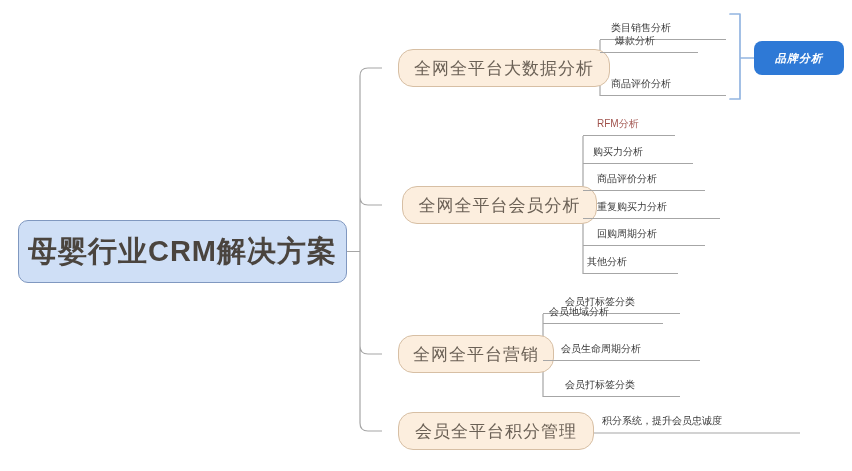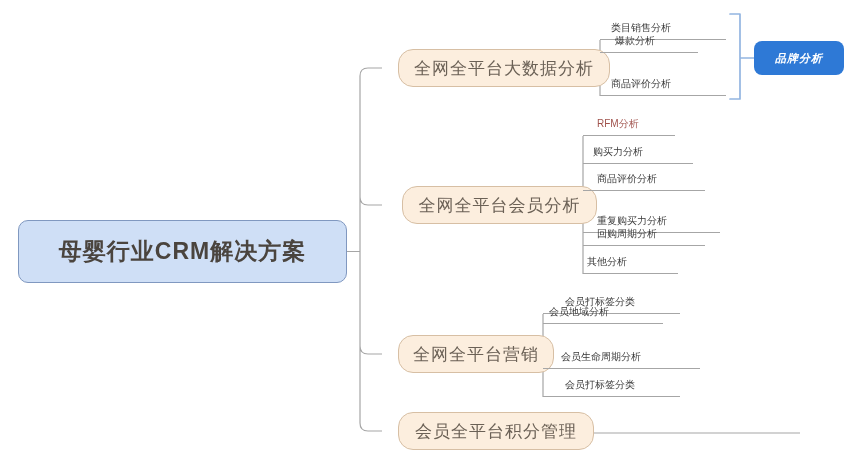--- a/index.html
+++ b/index.html
@@ -19,21 +19,21 @@
   html,body{margin:0;padding:0;background:#ffffff;}
   body{font-family:"Liberation Sans","DejaVu Sans",sans-serif;}
   .canvas{position:relative;width:852px;height:471px;background:#ffffff;overflow:hidden;}
   .lines{position:absolute;left:0;top:0;width:852px;height:471px;}
   .gray-line{stroke:var(--line);stroke-width:1.2;fill:none;}
   .bracket-line{stroke:var(--bracket);stroke-width:1.7;fill:none;stroke-linejoin:round;stroke-linecap:round;}
   .topic{position:absolute;box-sizing:border-box;display:flex;align-items:center;justify-content:center;}
   .root-topic{
     left:18px;top:220px;width:329px;height:63px;
     background:var(--root-fill);border:1.6px solid var(--root-border);border-radius:10px;
-    font-size:23px;font-weight:bold;color:var(--root-text);letter-spacing:1px;
+    font-size:29px;font-weight:bold;color:var(--root-text);letter-spacing:1px;
   }
   .branch-topic{
     background:var(--branch-fill);border:1px solid var(--branch-border);border-radius:15px;
     font-size:17px;color:var(--branch-text);letter-spacing:1px;margin-left:16px;
   }
   .b1box{left:382px;top:49px;width:212px;height:38px;}
   .b2box{left:386px;top:186px;width:195px;height:38px;}
   .b3box{left:382px;top:335px;width:156px;height:38px;}
   .b4box{left:382px;top:412px;width:196px;height:38px;}
   .child{
@@ -78,23 +78,24 @@
 
   <div class="child" style="left:600px;top:17px;width:126px;padding-left:11px">类目销售分析</div>
   <div class="child" style="left:600px;top:30px;width:98px;padding-left:15px">爆款分析</div>
   <div class="child" style="left:600px;top:73px;width:126px;padding-left:11px">商品评价分析</div>
 
   <div class="callout">品牌分析</div>
 
   <div class="child highlight" style="left:583px;top:113px;width:92px;padding-left:14px">RFM分析</div>
   <div class="child" style="left:583px;top:141px;width:110px;padding-left:10px">购买力分析</div>
   <div class="child" style="left:583px;top:168px;width:122px;padding-left:14px">商品评价分析</div>
-  <div class="child" style="left:583px;top:210px;width:137px;padding-left:14px">重复购买力分析</div>
+  <div class="child" style="left:583px;top:196px;width:137px;padding-left:14px">重复购买力分析</div>
   <div class="child" style="left:583px;top:223px;width:122px;padding-left:14px">回购周期分析</div>
   <div class="child" style="left:583px;top:251px;width:95px;padding-left:4px">其他分析</div>
 
   <div class="child" style="left:543px;top:291px;width:137px;padding-left:22px">会员打标签分类</div>
   <div class="child" style="left:543px;top:301px;width:120px;padding-left:6px">会员地域分析</div>
-  <div class="child" style="left:543px;top:346px;width:157px;padding-left:18px">会员生命周期分析</div>
+  <div class="child" style="left:543px;top:338px;width:157px;padding-left:18px">会员生命周期分析</div>
   <div class="child" style="left:543px;top:374px;width:137px;padding-left:22px">会员打标签分类</div>
 
+  <div class="child" style="left:578px;top:410px;width:222px;padding-left:24px;border-bottom:none">积分系统，提升会员忠诚度</div>
 
 </div>
 
 </body></html>

